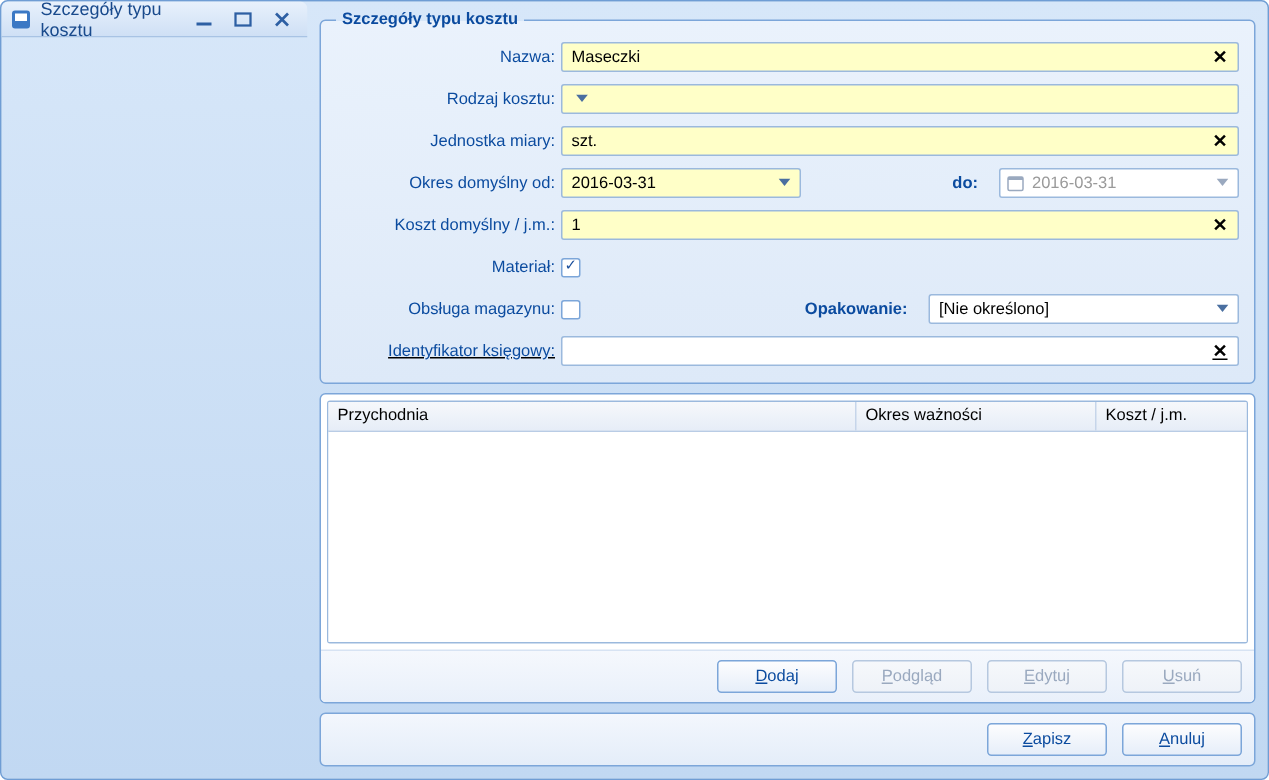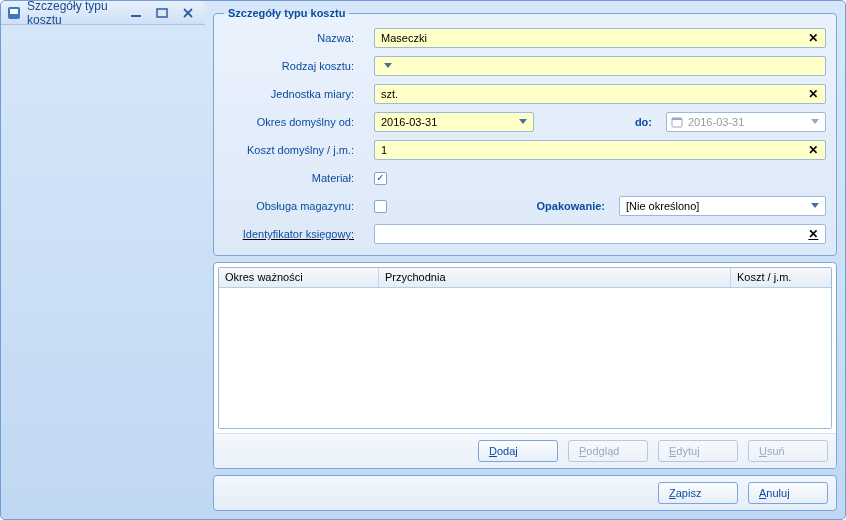--- a/index.html
+++ b/index.html
@@ -73,21 +73,21 @@
     display: flex;
     align-items: center;
     margin-bottom: 6px;
     min-height: 22px;
   }
   .form-row:last-child { margin-bottom: 0; text-decoration: underline; }
   .lbl {
     width: 150px;
     text-align: right;
     color: #0b4b9f;
-    padding-right: 20px;
+    padding-right: 4px;
     font-size: 11px;
   }
   .lbl2 {
     width: 76px;
     text-align: right;
     color: #0b4b9f;
     padding-right: 8px;
     font-size: 11px;
     font-weight: bold;
   }
@@ -207,21 +207,21 @@
   .btn {
     min-width: 80px;
     height: 22px;
     border: 1px solid #7ca6d9;
     border-radius: 3px;
     background: linear-gradient(to bottom, #fdfdfe, #e6eef9);
     color: #0b4b9f;
     font-size: 11px;
     display: inline-flex;
     align-items: center;
-    justify-content: flex-start;
+    justify-content: center;
     cursor: pointer;
     padding: 0 10px;
   }
   .btn .ul { text-decoration: underline; }
   .btn.disabled {
     color: #9aa9bf;
     cursor: default;
     background: linear-gradient(to bottom, #f6f8fb, #eef2f8);
     border-color: #b6c8df;
   }
@@ -370,22 +370,22 @@
             <span class="clr-btn">✕</span>
           </div>
         </div>
       </div>
 
     </fieldset>
 
     <div class="grid-panel">
       <div class="inner">
         <div class="grid-head">
+          <div class="gh" style="flex:1">Przychodnia</div>
           <div class="gh" style="width:160px">Okres ważności</div>
-          <div class="gh" style="flex:1">Przychodnia</div>
           <div class="gh" style="width:100px">Koszt / j.m.</div>
         </div>
         <div class="grid-body"></div>
       </div>
       <div class="grid-buttons">
         <span class="btn">
             <span><span class="ul">D</span><span>odaj</span></span>
           </span>
         <span class="btn disabled">
             <span><span class="ul">P</span><span>odgląd</span></span>

